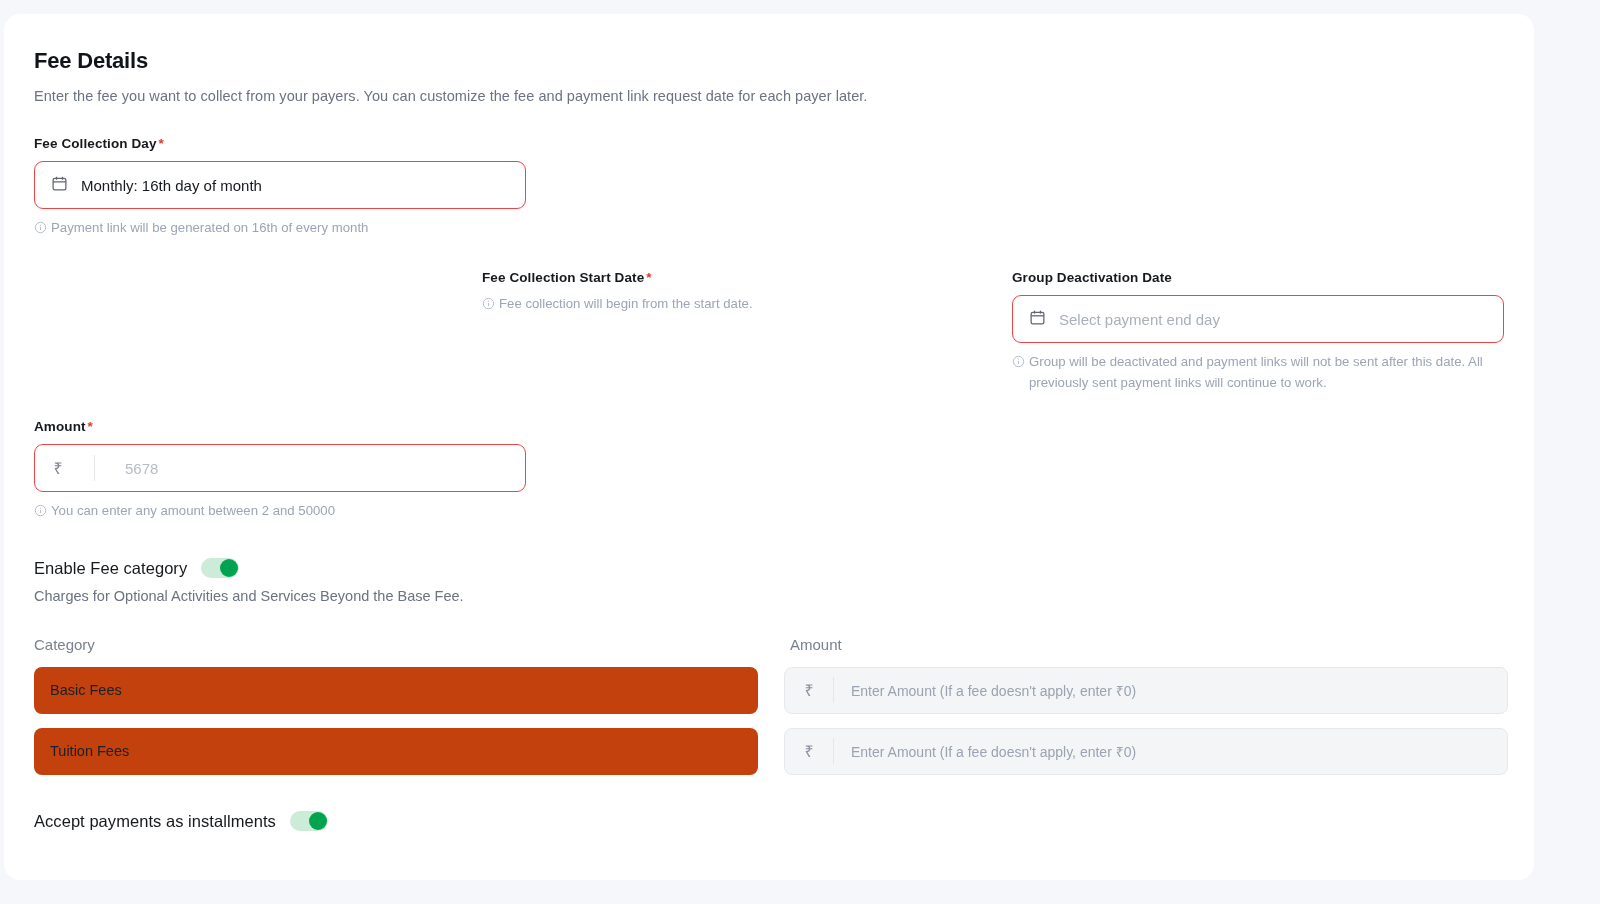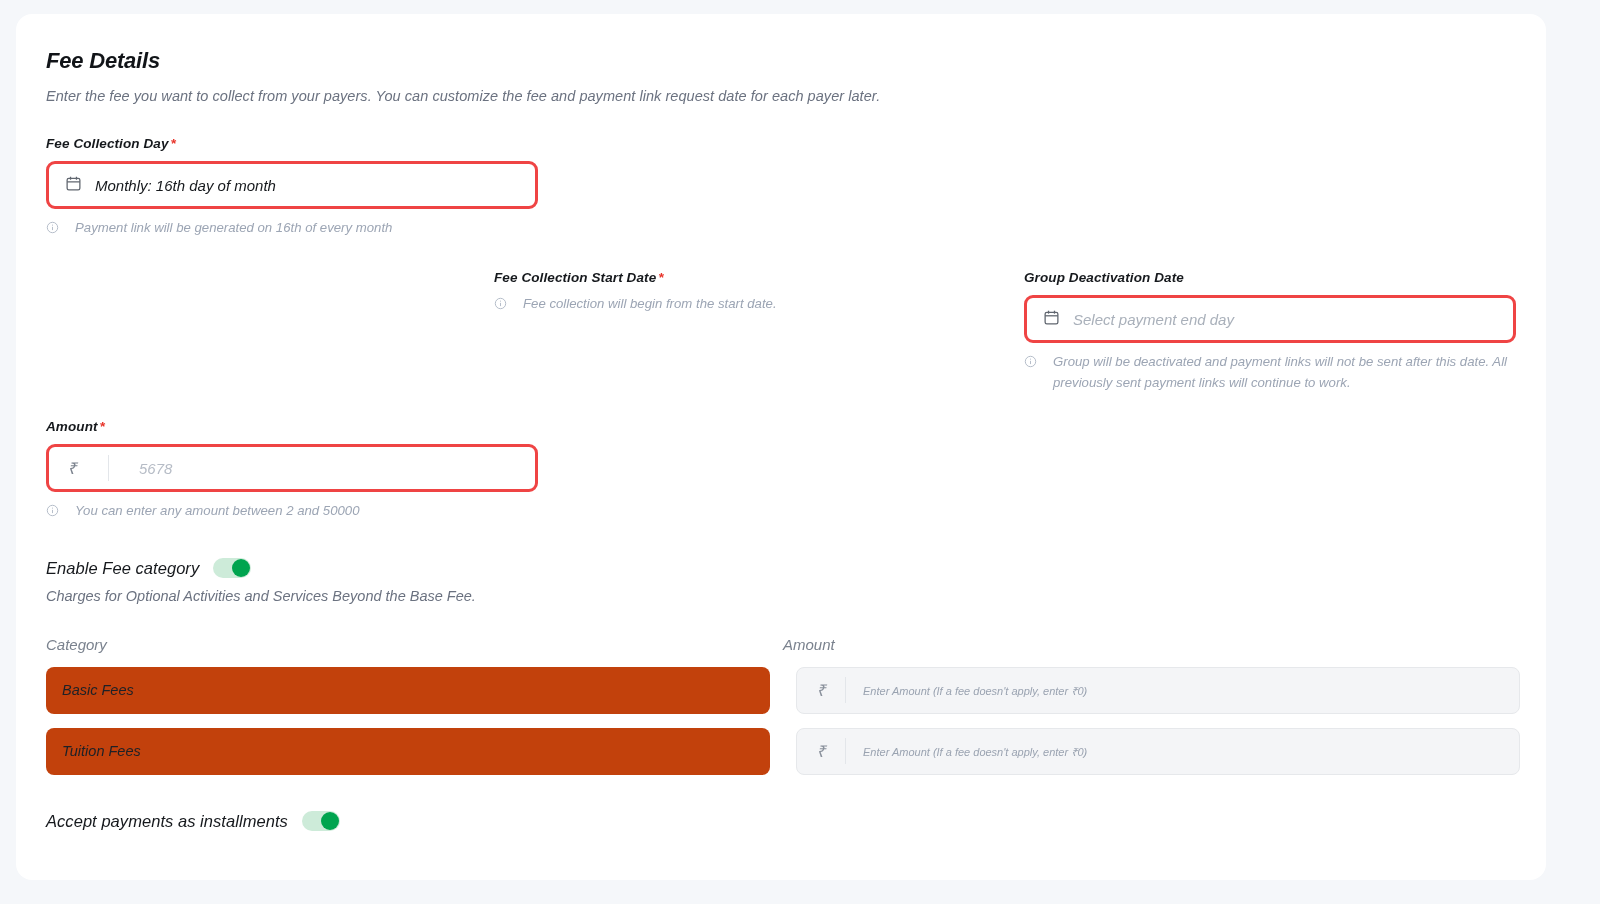--- a/index.html
+++ b/index.html
@@ -7,28 +7,27 @@
   html, body {
     width: 1600px;
     height: 904px;
     background: #f5f7fa;
     font-family: "Liberation Sans", sans-serif;
     -webkit-font-smoothing: antialiased;
   }
 
   #card {
     position: absolute;
-    left: 16px;
+    left: 4px;
     top: 14px;
     width: 1530px;
     height: 866px;
     background: #ffffff;
     border-radius: 16px;
     overflow: hidden;
-    font-style: italic;
   }
 
   .inner { padding: 34px 30px 0 30px; }
 
   
   .page-title {
     font-size: 22px;
     font-weight: 700;
     color: #111418;
     letter-spacing: -0.2px;
@@ -46,34 +45,34 @@
     font-weight: 700;
     color: #16191d;
     letter-spacing: 0.1px;
   }
   .req { color: #e8342a; font-weight: 700; margin-left: 2px; }
 
   .input-box {
     margin-top: 10px;
     height: 48px;
     background: #ffffff;
-    border: 3px solid #ef4444;
+    border: 1px solid #ef4444;
     border-radius: 9px;
     display: flex;
     align-items: center;
     padding: 0 16px;
     gap: 13px;
   }
   .input-text { font-size: 15px; color: #16191d; }
   .input-placeholder { font-size: 15px; color: #a9b0ba; }
 
   .hint {
     margin-top: 9px;
     display: flex;
-    gap: 16px;
+    gap: 4px;
     align-items: flex-start;
     font-size: 13.2px;
     color: #9ca5b4;
     line-height: 1.55;
   }
   .hint .ico { flex: 0 0 auto; margin-top: 2px; }
 
   
   .row-two {
     display: flex;
@@ -130,21 +129,21 @@
     font-size: 14.5px;
     color: #6b7280;
   }
 
   .sec-feecat { margin-top: 34px; }
 
   
   .table { margin-top: 32px; }
   .thead {
     display: flex;
-    gap: 13px;
+    gap: 32px;
   }
   .th {
     font-size: 15px;
     color: #7a828e;
   }
   .th-cat { width: 724px; flex: 0 0 724px; }
   .th-amt { width: 724px; flex: 0 0 724px; }
 
   .trow {
     display: flex;
@@ -167,21 +166,21 @@
     width: 724px;
     flex: 0 0 724px;
     height: 47px;
     background: #f4f5f7;
     border: 1px solid #e6e8eb;
     border-radius: 8px;
     display: flex;
     align-items: center;
   }
   .cell-amt .amt-cur { width: 48px; color: #8a919c; }
-  .cell-amt .amt-inp { color: #9aa3b1; font-size: 11px; }
+  .cell-amt .amt-inp { color: #9aa3b1; font-size: 14px; }
 
   .sec-install { margin-top: 36px; }
 </style>
 </head>
 <body>
 
 <div id="card">
   <div class="inner">
 
     <div class="page-title">Fee Details</div>

